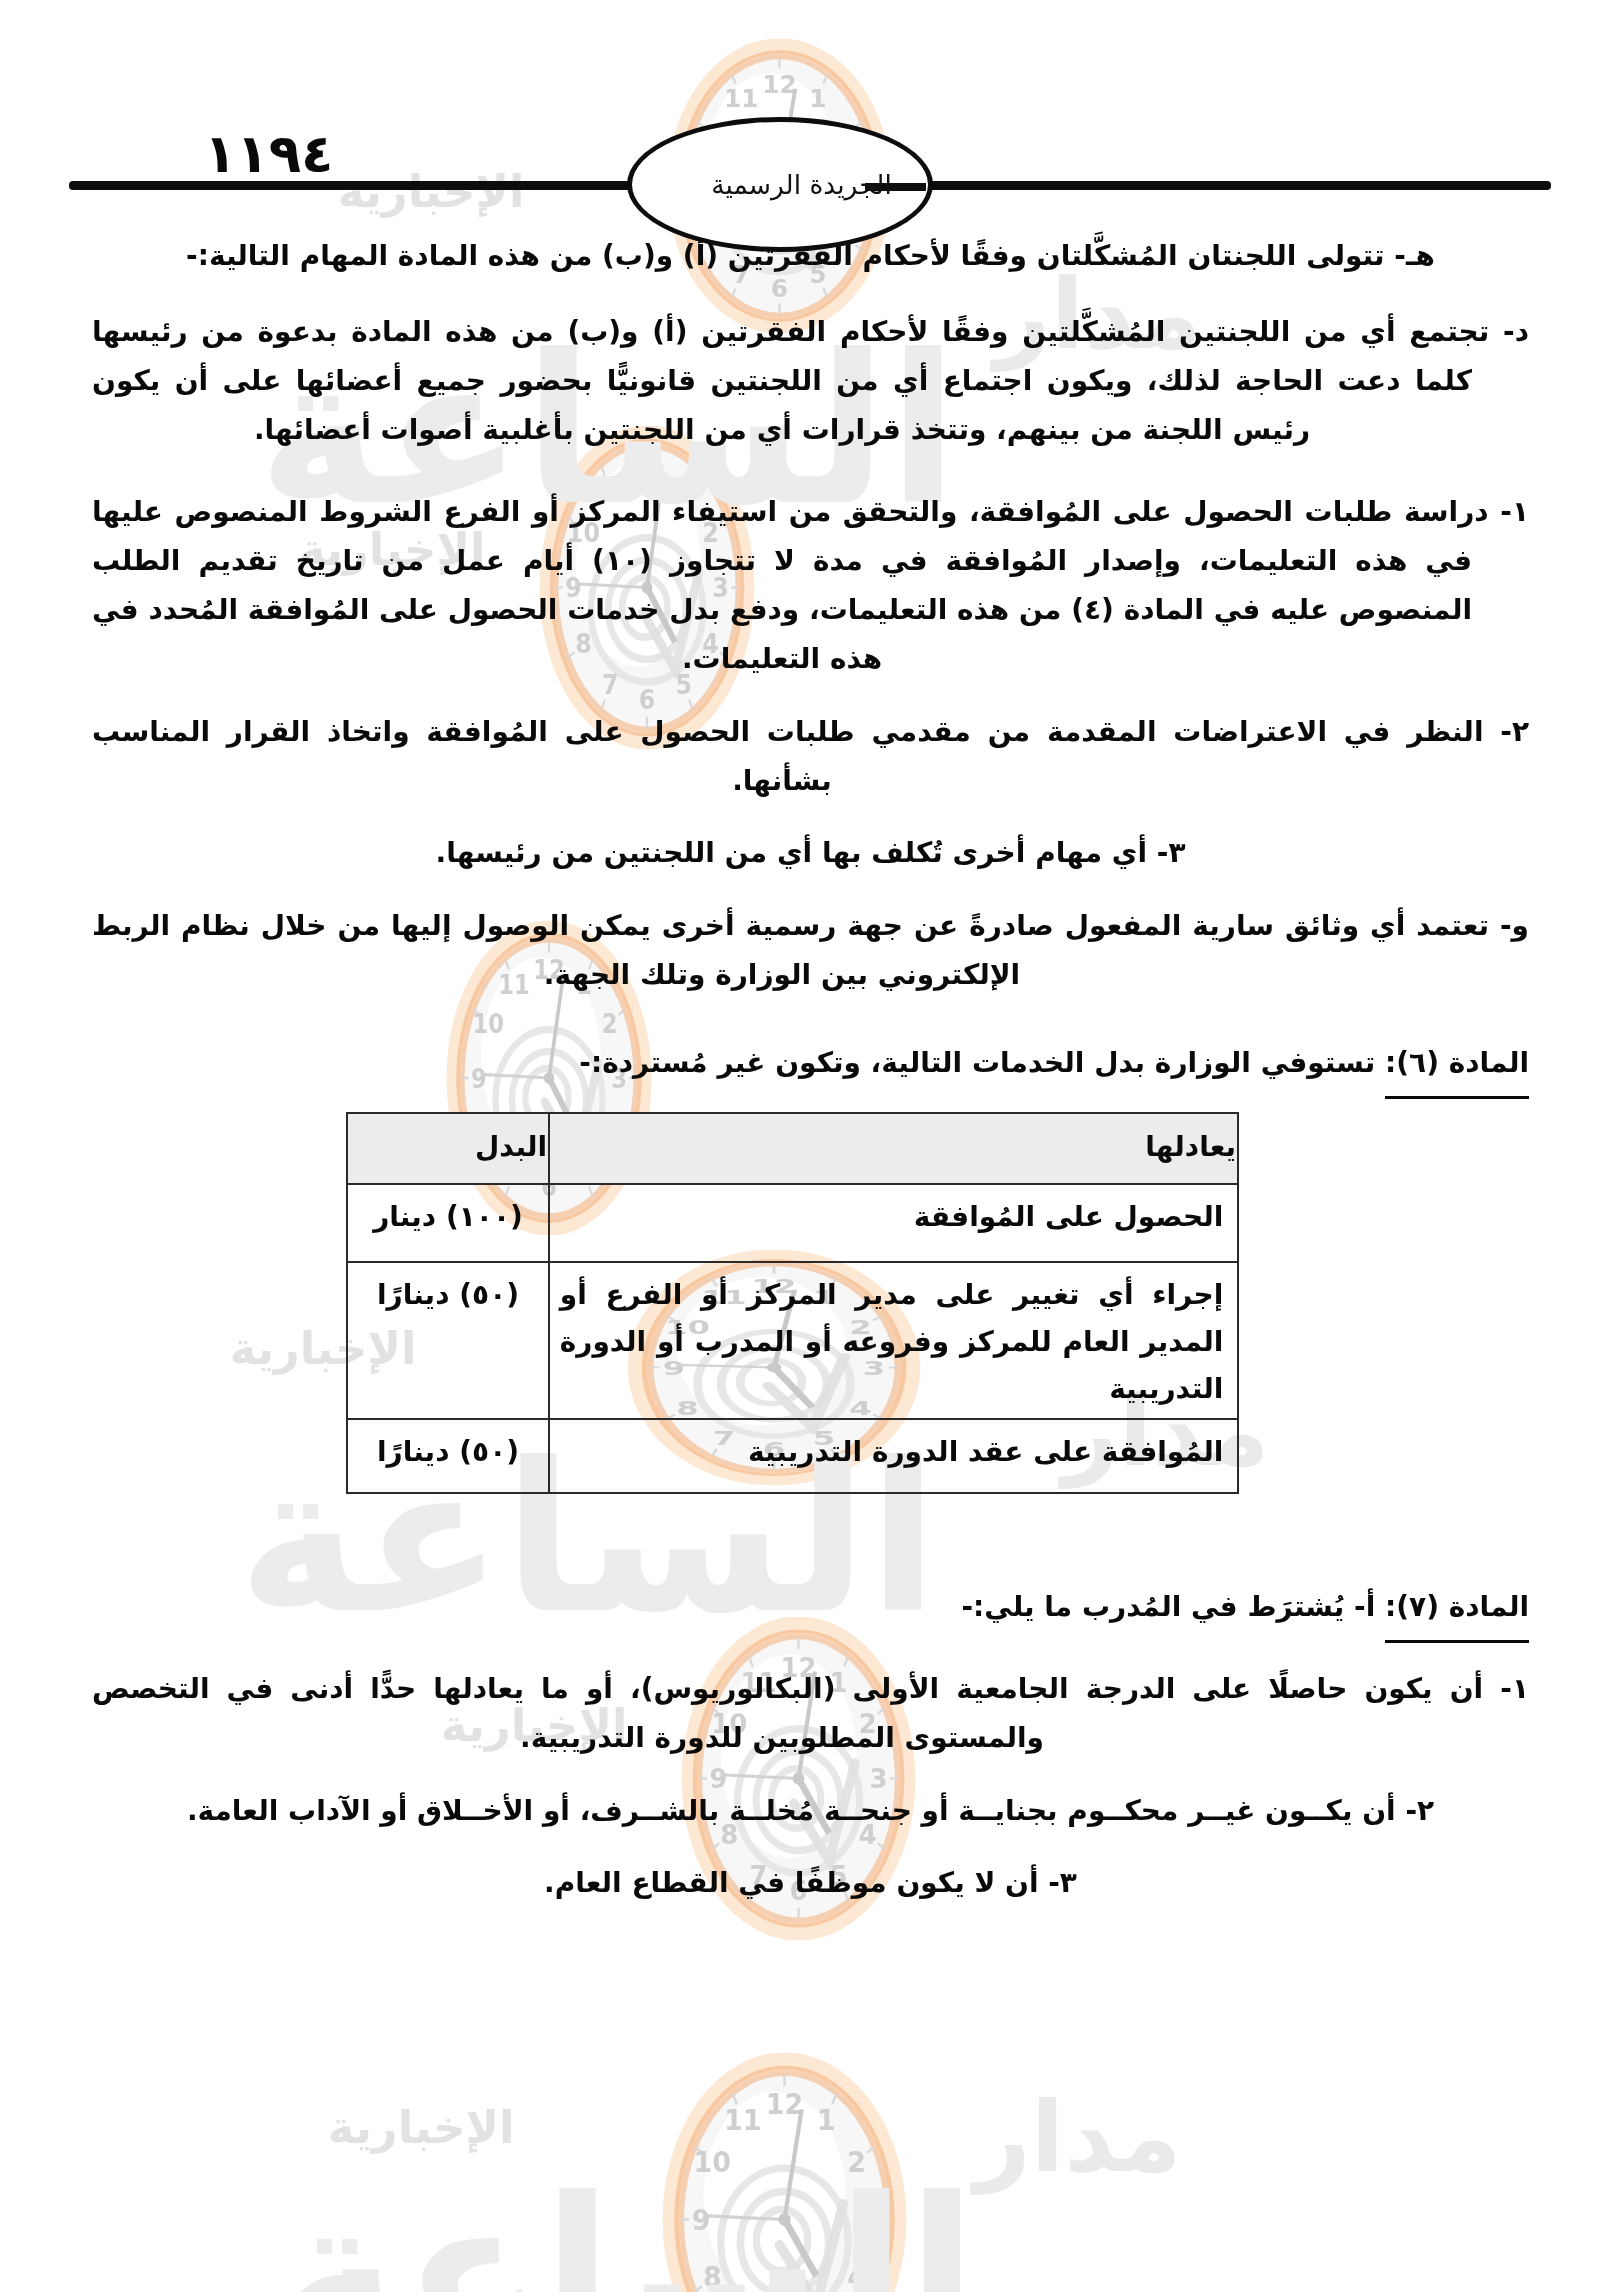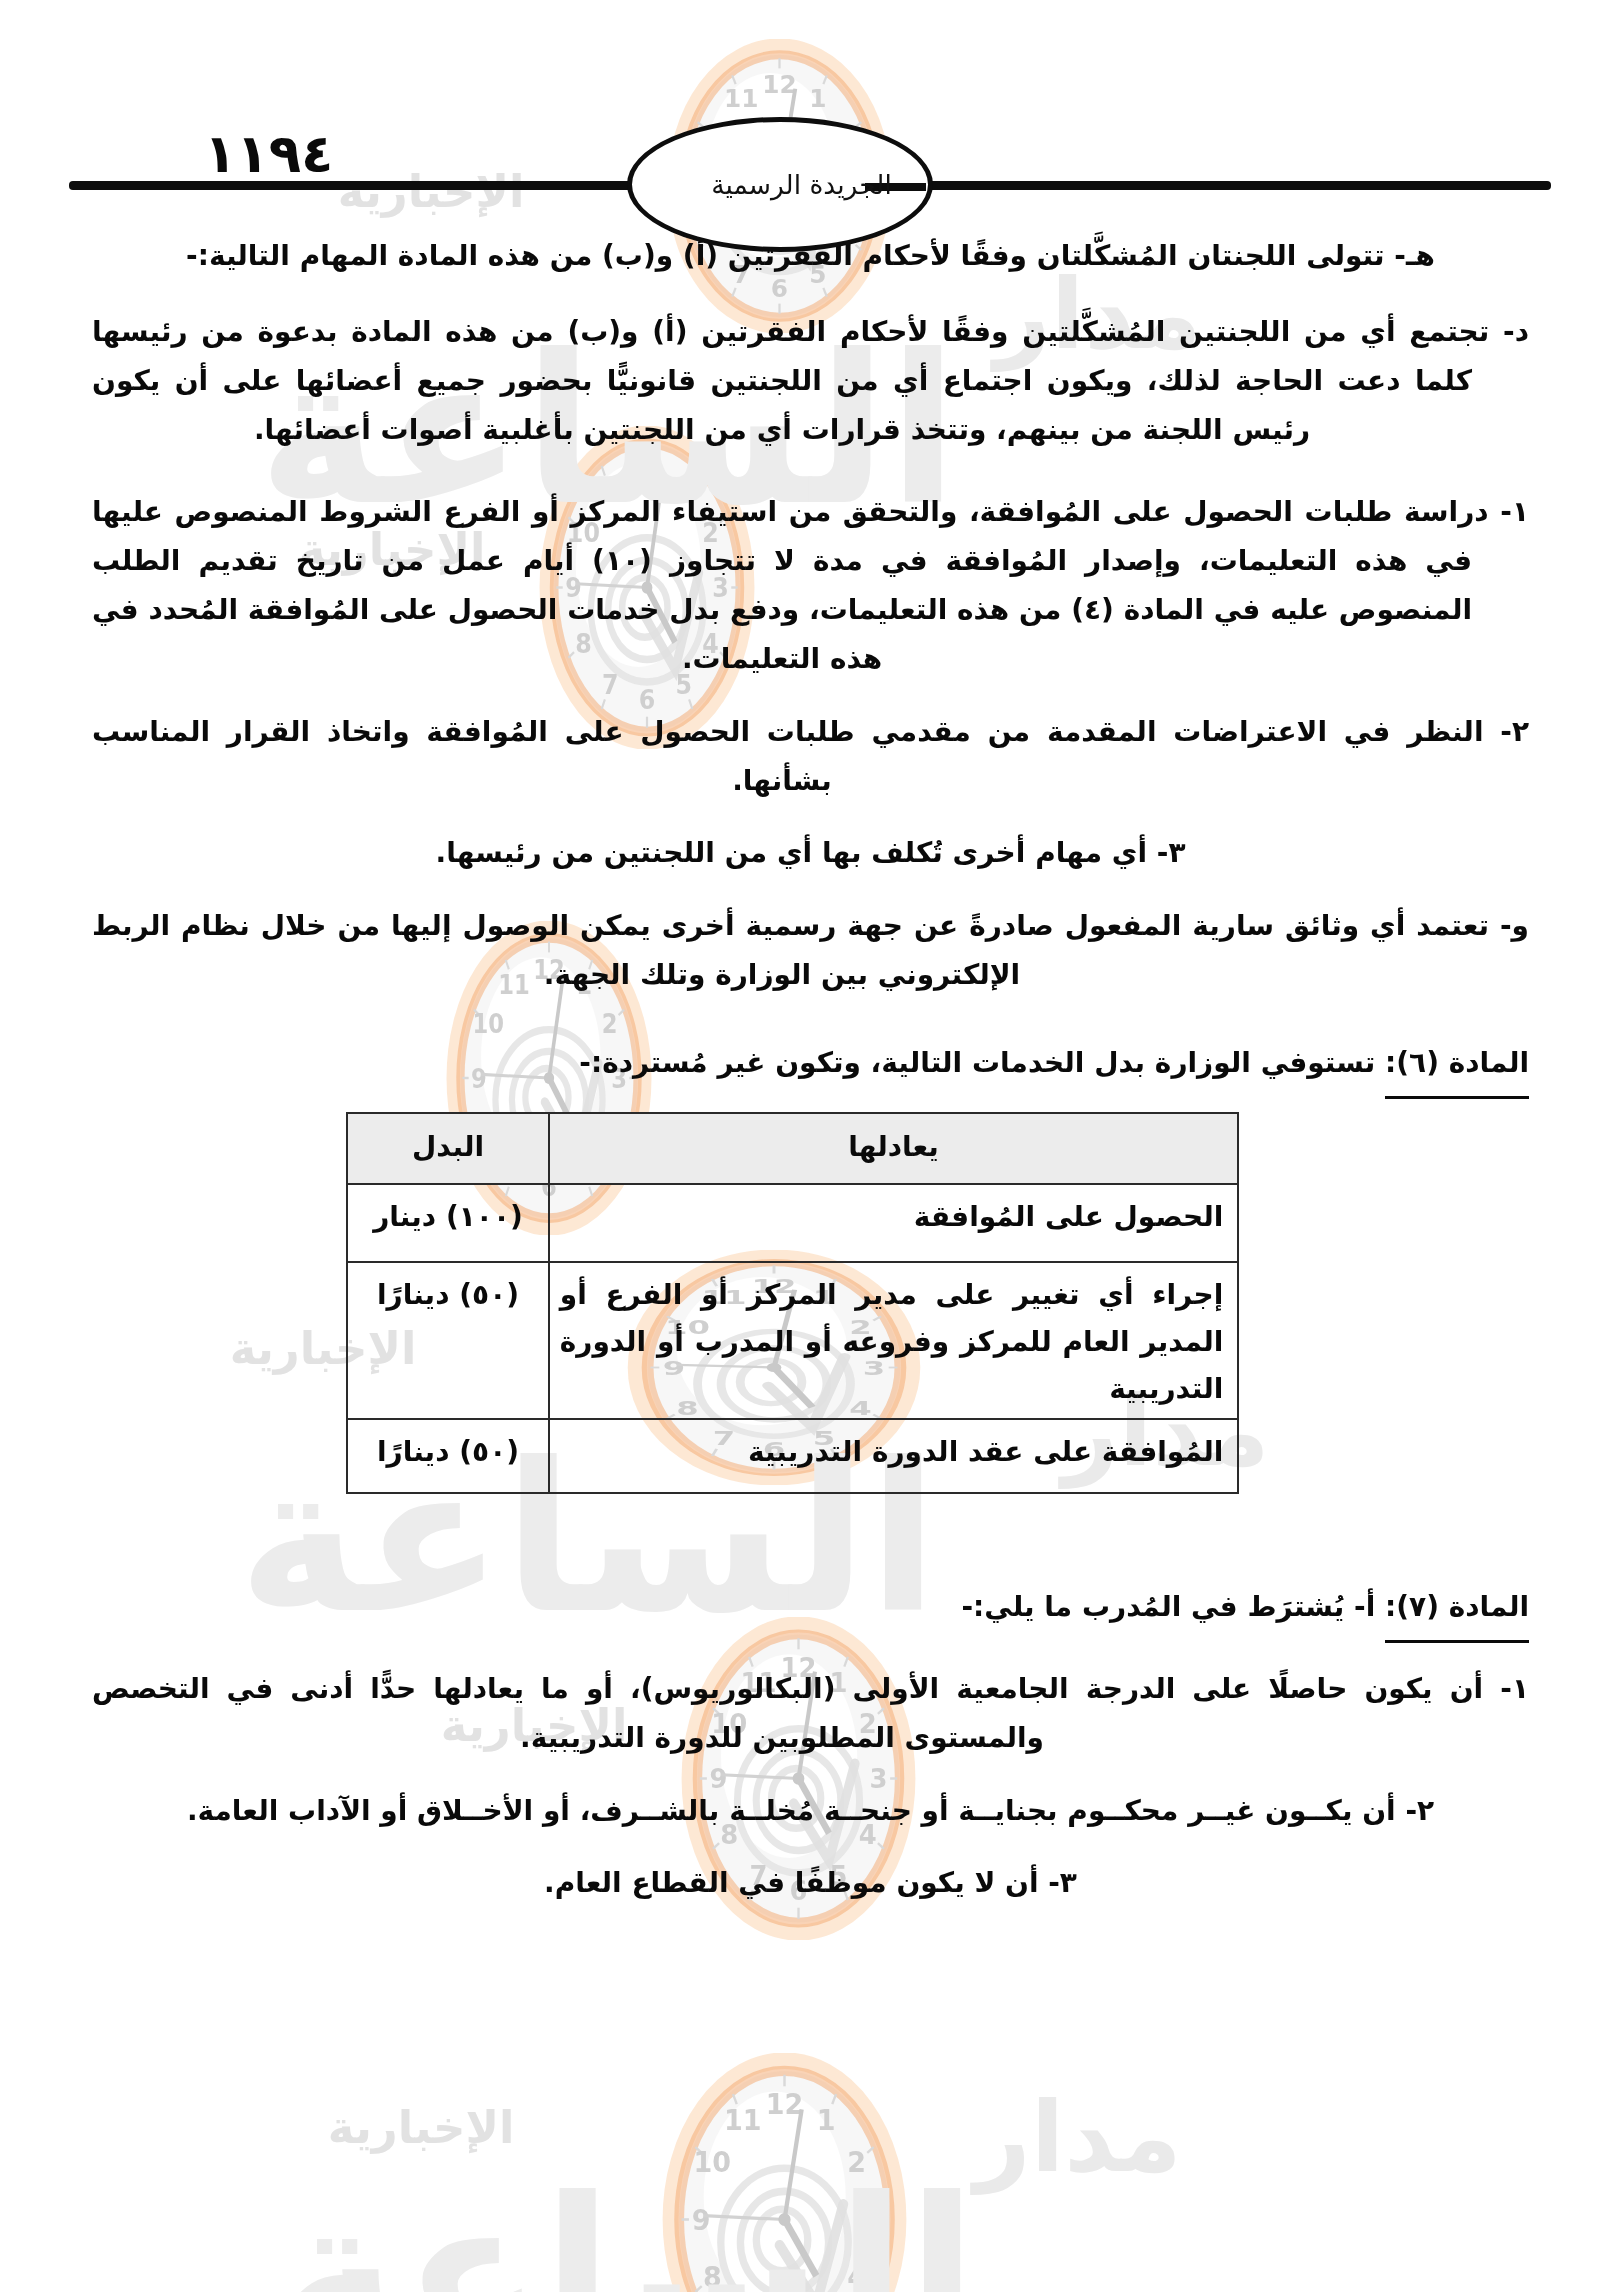--- a/index.html
+++ b/index.html
@@ -83,21 +83,21 @@
     vertical-align:top;
     font-size:28px;font-weight:bold;color:#0a0a0a;
     box-sizing:border-box;
   }
   table.fees{border:2.9px solid #111;}
   col.c-service{width:689px;}
   col.c-fee{width:202px;}
   th.hcell{
     background:#ececec;
     height:71px;
-    text-align:center;padding-top:7.8px;
+    text-align:right;padding-top:7.8px;
   }
   td.scell{
     text-align:justify;text-align-last:right;
     padding:7.8px 13.7px 5.9px 9.8px;line-height:47px;
   }
   td.fcell{
     text-align:center;padding-top:7.8px;line-height:47px;
   }
   tr.r1 td{height:78px;border-radius:20px;}
   tr.r2 td{height:110px;}

